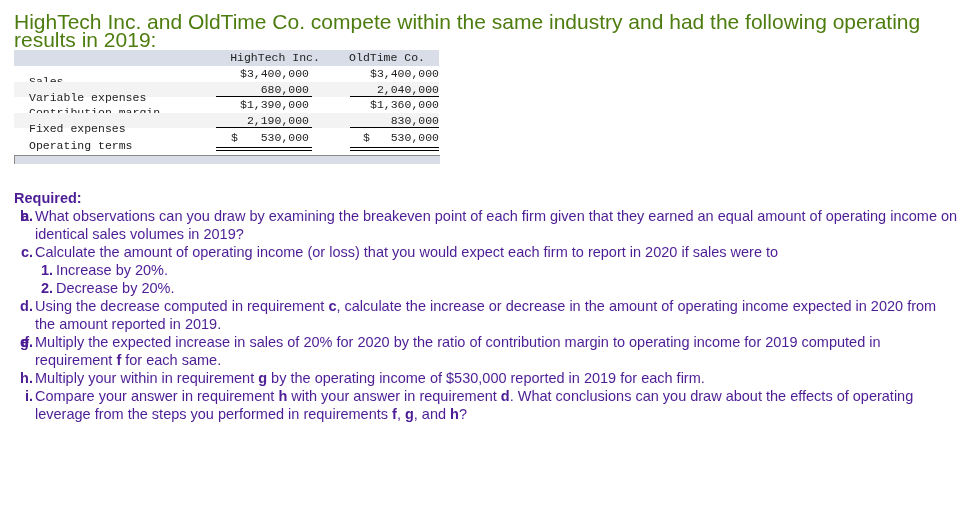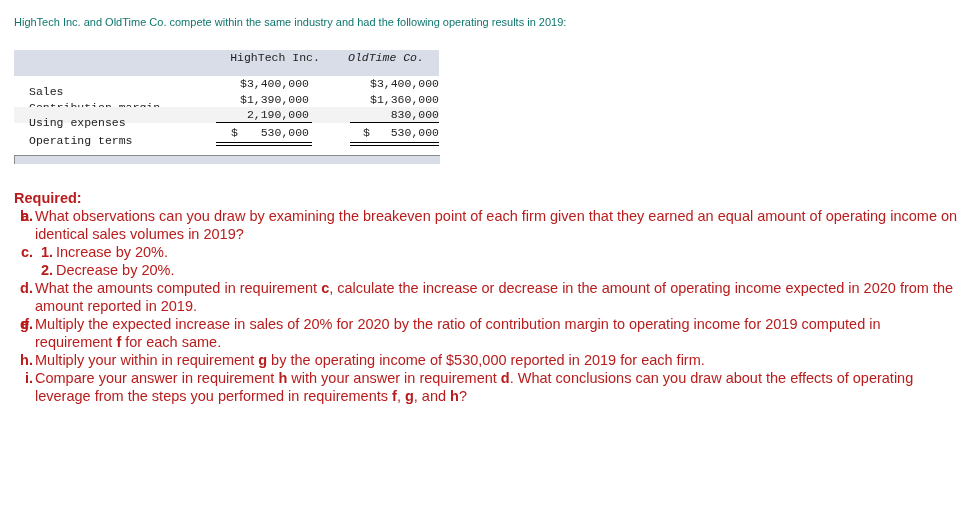--- a/index.html
+++ b/index.html
@@ -2,46 +2,46 @@
 <html><head>
 <meta charset="utf-8">
 <style>
   html, body { margin: 0; padding: 0; background: #ffffff; }
   body {
     width: 975px; height: 506px; position: relative; overflow: hidden;
     font-family: "Liberation Sans", sans-serif; color: #2b2b2b;
   }
   .intro {
     position: absolute; left: 14px; top: 13px;
-    font-size: 11px; line-height: 18px; color: #0f766e;
+    font-size: 21px; line-height: 18px; color: #4d7c0f;
   }
   .fin-table {
     position: absolute; left: 14px; top: 50px; width: 425px;
     font-family: "Liberation Mono", monospace; font-size: 11.5px; color: #222;
   }
   .fin-table .row { position: relative; height: 15.5px; line-height: 15.5px; }
-  .fin-table .row.header { background: #d8dde8; height: 26px; line-height: 16px; }
+  .fin-table .row.header { background: #d8dde8; height: 16px; line-height: 16px; }
   .fin-table .row.alt { background: #f3f3f3; }
   .fin-table .row.tall { height: 20px; line-height: 20px; }
   .fin-table .label { position: absolute; left: 15px; top: 8px; white-space: pre; }
   .fin-table .c1 { position: absolute; left: 202px; width: 118px; text-align: center; top: 0; white-space: pre; }
-  .fin-table .c2 { position: absolute; left: 334px; width: 91px; top: 0; white-space: pre; font-style: italic; }
+  .fin-table .c2 { position: absolute; left: 320px; width: 91px; text-align: right; top: 0; white-space: pre; }
   .fin-table .v1 { position: absolute; left: 202px; width: 93px; text-align: right; top: 0; white-space: pre; }
   .fin-table .v2 { position: absolute; left: 334px; width: 91px; text-align: right; top: 0; white-space: pre; }
   .fin-table .dollar1 { position: absolute; left: 217px; top: 0; white-space: pre; }
   .fin-table .dollar2 { position: absolute; left: 349px; top: 0; white-space: pre; }
   .uline { position: absolute; height: 0; border-top: 1px solid #000; }
   .dline { position: absolute; height: 2px; border-top: 1px solid #000; border-bottom: 1px solid #000; }
   .table-footer {
     position: absolute; left: 14px; top: 155px; width: 425px; height: 8px;
     background: #d8dde8; border-top: 1px solid #8a8a8a; border-left: 1px solid #8a8a8a;
   }
   .required {
     position: absolute; left: 14px; top: 189px; width: 945px;
-    font-size: 14.5px; line-height: 18px; color: #b91c1c;
+    font-size: 14.5px; line-height: 18px; color: #4c1d95;
   }
   .required .title { font-weight: bold; }
   .req-item { position: relative; padding-left: 21px; }
   .req-item .letter { position: absolute; left: 0; width: 19px; text-align: right; font-weight: bold; }
   .sub-item { position: relative; padding-left: 21px; margin-left: 0; }
   .sub-item .num { position: absolute; left: 0; width: 18px; text-align: right; font-weight: bold; }
   b { font-weight: bold; }
 </style>
 </head>
 <body>
@@ -51,27 +51,34 @@
 <div class="fin-table">
   <div class="row header">
     <span class="c1">HighTech Inc.</span>
     <span class="c2">OldTime Co.</span>
   </div>
   <div class="row">
     <span class="label">Sales</span>
     <span class="v1">$3,400,000</span>
     <span class="v2">$3,400,000</span>
   </div>
+  <div class="row alt">
+    <span class="label">Variable expenses</span>
+    <span class="v1">680,000</span>
+    <span class="v2">2,040,000</span>
+    <div class="uline" style="left:202px;width:96px;bottom:0;"></div>
+    <div class="uline" style="left:336px;width:89px;bottom:0;"></div>
+  </div>
   <div class="row">
     <span class="label">Contribution margin</span>
     <span class="v1">$1,390,000</span>
     <span class="v2">$1,360,000</span>
   </div>
   <div class="row alt">
-    <span class="label">Using expenses</span>
+    <span class="label">Fixed expenses</span>
     <span class="v1">2,190,000</span>
     <span class="v2">830,000</span>
     <div class="uline" style="left:202px;width:96px;bottom:0;"></div>
     <div class="uline" style="left:336px;width:89px;bottom:0;"></div>
   </div>
   <div class="row tall">
     <span class="label">Operating terms</span>
     <span class="dollar1">$</span>
     <span class="v1">530,000</span>
     <span class="dollar2">$</span>
@@ -89,33 +96,34 @@
     <span class="letter">a.</span>
   </div>
 
   <div class="req-item">
     <span class="letter">b.</span>
     <span>What observations can you draw by examining the breakeven point of each firm given that they earned an equal amount of operating income on identical sales volumes in 2019?</span>
   </div>
 
   <div class="req-item">
     <span class="letter">c.</span>
+    <span>Calculate the amount of operating income (or loss) that you would expect each firm to report in 2020 if sales were to</span>
     <div class="sub-item">
       <span class="num">1.</span>
       <span>Increase by 20%.</span>
     </div>
     <div class="sub-item">
       <span class="num">2.</span>
       <span>Decrease by 20%.</span>
     </div>
   </div>
 
   <div class="req-item">
     <span class="letter">d.</span>
-    <span>What the amounts computed in requirement </span><b>c</b><span>, calculate the increase or decrease in the amount of operating income expected in 2020 from the amount reported in 2019.</span>
+    <span>Using the decrease computed in requirement </span><b>c</b><span>, calculate the increase or decrease in the amount of operating income expected in 2020 from the amount reported in 2019.</span>
   </div>
 
   <div class="req-item">
     <span class="letter">e.</span>
   </div>
 
   <div class="req-item">
     <span class="letter">f.</span>
   </div>
 

